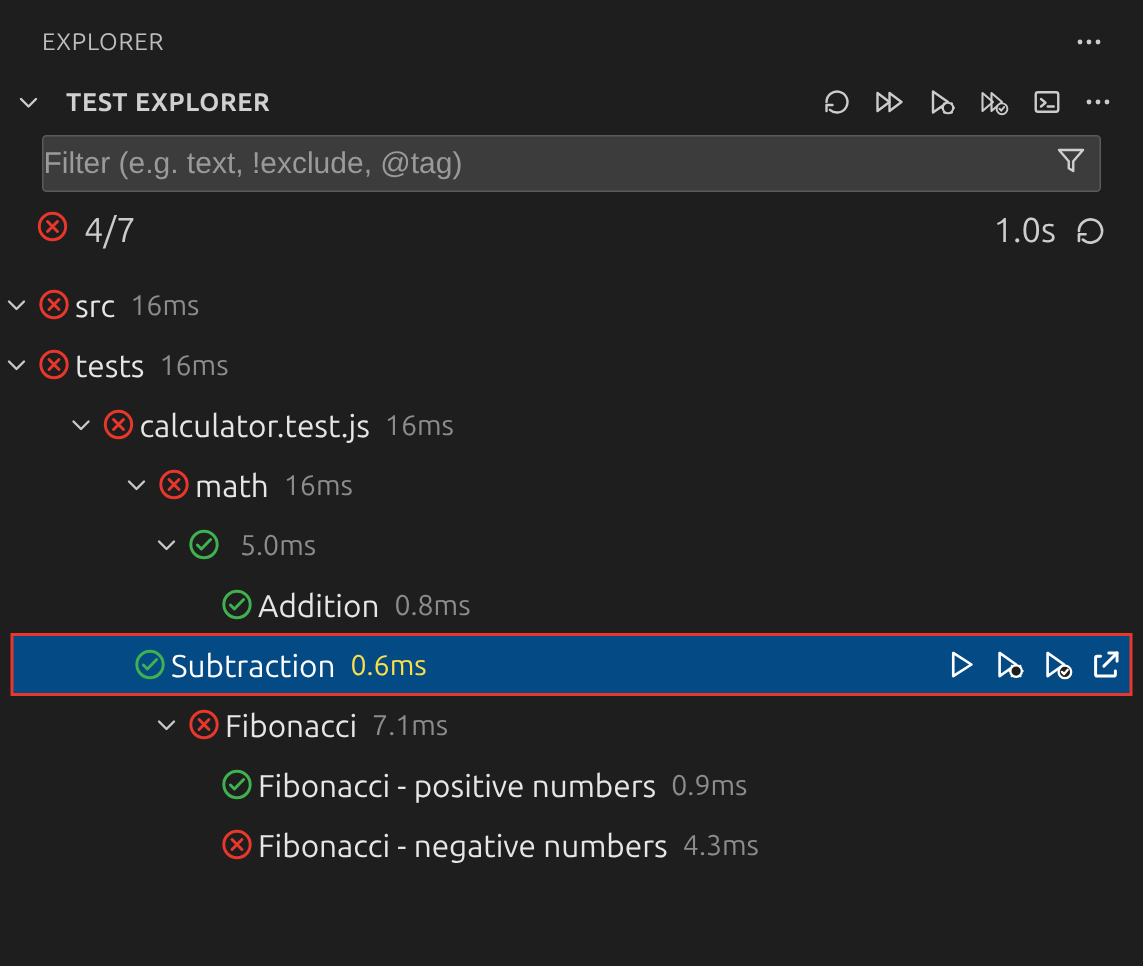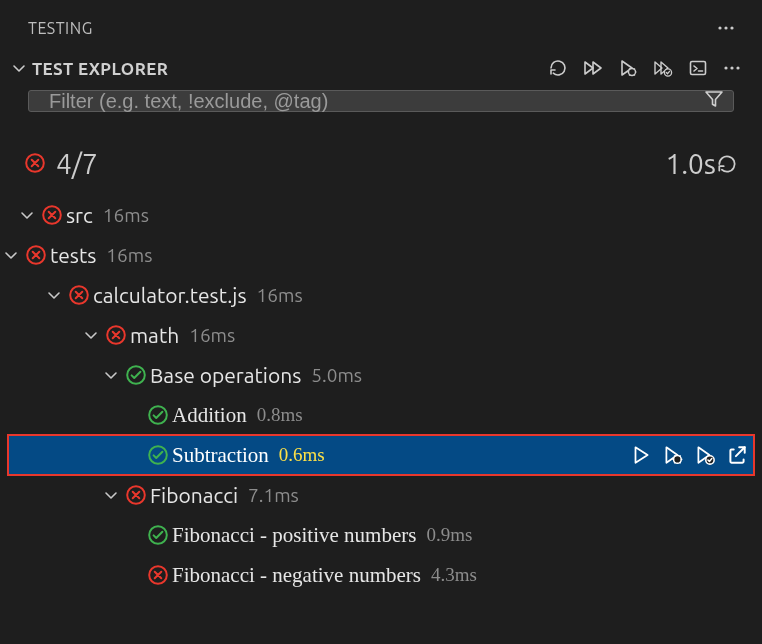--- a/index.html
+++ b/index.html
@@ -31,21 +31,21 @@
   }
   .section-header {
     display: flex;
     align-items: center;
     justify-content: space-between;
     padding: 10px 20px 4px 10px;
   }
   .section-title-wrap {
     display: flex;
     align-items: center;
-    gap: 4px;
+    gap: 16px;
   }
   .section-title {
     font-weight: 700;
     font-size: 17px;
     letter-spacing: 0.4px;
     color: #d0d0d0;
   }
   .toolbar {
     display: flex;
     align-items: center;
@@ -62,54 +62,53 @@
   .icon-btn svg, .chev svg { display: block; }
   .filter-row {
     padding: 8px 28px 6px 28px;
   }
   .filter-box {
     display: flex;
     align-items: center;
     background: #3c3c3c;
     border: 1px solid #5a5a5a;
     border-radius: 3px;
-    height: 22px;
-    padding: 0 8px 0 20px;
+    height: 38px;
+    padding: 0 8px 0 0;
     color: #a6a6a6;
     font-size: 20px;
     gap: 14px;
   }
   .filter-input {
     flex: 1;
     background: transparent;
     border: none;
     outline: none;
     color: #cccccc;
     font-size: 20px;
   }
   .filter-input::placeholder { color: #9a9a9a; }
   .filter-icon {
     color: #cfcfcf;
   }
   .summary-row {
     display: flex;
     justify-content: space-between;
     padding: 6px 24px 6px 24px;
-    font-size: 28px;
-    margin-top: 24px;
+    font-size: 23px;
   }
   .summary-left {
     display: flex;
     align-items: center;
     gap: 10px;
   }
   .summary-right {
     display: flex;
     align-items: center;
-    gap: 0;
+    gap: 12px;
     color: #cdcdcd;
   }
   .tree {
     padding-top: 10px;
   }
   .node {
     display: flex;
     align-items: center;
     height: 40px;
     font-size: 21px;
@@ -129,26 +128,26 @@
   .node .label {
     color: #e6e6e6;
   }
   .node .dur {
     color: #8c8c8c;
     margin-left: 10px;
     font-size: 19px;
   }
   .pass { color: #3fb24f; }
   .fail { color: #e9372c; }
-  .indent0 { padding-left: 16px; }
+  .indent0 { }
   .indent1 { }
   .indent2 { padding-left: 43px; }
   .indent3 { padding-left: 80px; }
   .indent4 { padding-left: 100px; }
-  .indent5 { padding-left: 122px; font-family: Liberation Serif, serif; }
+  .indent5 { padding-left: 122px; }
   .selected {
     background: #044a85;
     outline: 2px solid #e9372c;
     outline-offset: -1px;
     margin: 0 8px;
   }
   .selected .label { color: #ffffff; }
   .selected .dur  { color: #fde047; }
   .row-actions {
     margin-left: auto;
@@ -229,21 +228,21 @@
       </g>
     <g id="i-goto">
         <path d="M12 3h5v5" stroke="currentColor" stroke-width="1.8" fill="none" stroke-linecap="round" stroke-linejoin="round"></path>
         <path d="M17 3L9 11" stroke="currentColor" stroke-width="1.8" fill="none" stroke-linecap="round"></path>
         <path d="M7 5H5a1 1 0 0 0-1 1v10a1 1 0 0 0 1 1h10a1 1 0 0 0 1-1v-2" stroke="currentColor" stroke-width="1.8" fill="none" stroke-linecap="round" stroke-linejoin="round"></path>
       </g>
   </defs>
 </svg>
 
 <div class="panel-header">
-  <span>TESTING</span>
+  <span>EXPLORER</span>
   <span class="more-btn">
     <svg width="20" height="20" viewBox="0 0 20 20">
         <use href="#i-more"></use>
       </svg>
   </span>
 </div>
 
 <div class="section-header">
   <div class="section-title-wrap">
     <span class="chev">
@@ -379,36 +378,35 @@
     <span class="chev">
         <svg width="18" height="16" viewBox="0 0 16 16">
           <use href="#i-chev-down"></use>
         </svg>
       </span>
     <span class="status pass">
         <svg width="22" height="22" viewBox="0 0 20 20">
           <use href="#i-pass"></use>
         </svg>
       </span>
-    <span class="label">Base operations</span>
     <span class="dur">5.0ms</span>
   </div>
 
   <div class="node indent5">
     <span class="leaf-pad"></span>
     <span class="status pass">
         <svg width="22" height="22" viewBox="0 0 20 20">
           <use href="#i-pass"></use>
         </svg>
       </span>
     <span class="label">Addition</span>
     <span class="dur">0.8ms</span>
   </div>
 
-  <div class="node indent5 selected" style="padding-left:114px">
+  <div class="node indent5 selected" style="padding-left:56px">
     <span class="leaf-pad"></span>
     <span class="status pass">
         <svg width="22" height="22" viewBox="0 0 20 20">
           <use href="#i-pass"></use>
         </svg>
       </span>
     <span class="label">Subtraction</span>
     <span class="dur">0.6ms</span>
     <div class="row-actions">
       <span class="icon-btn">

